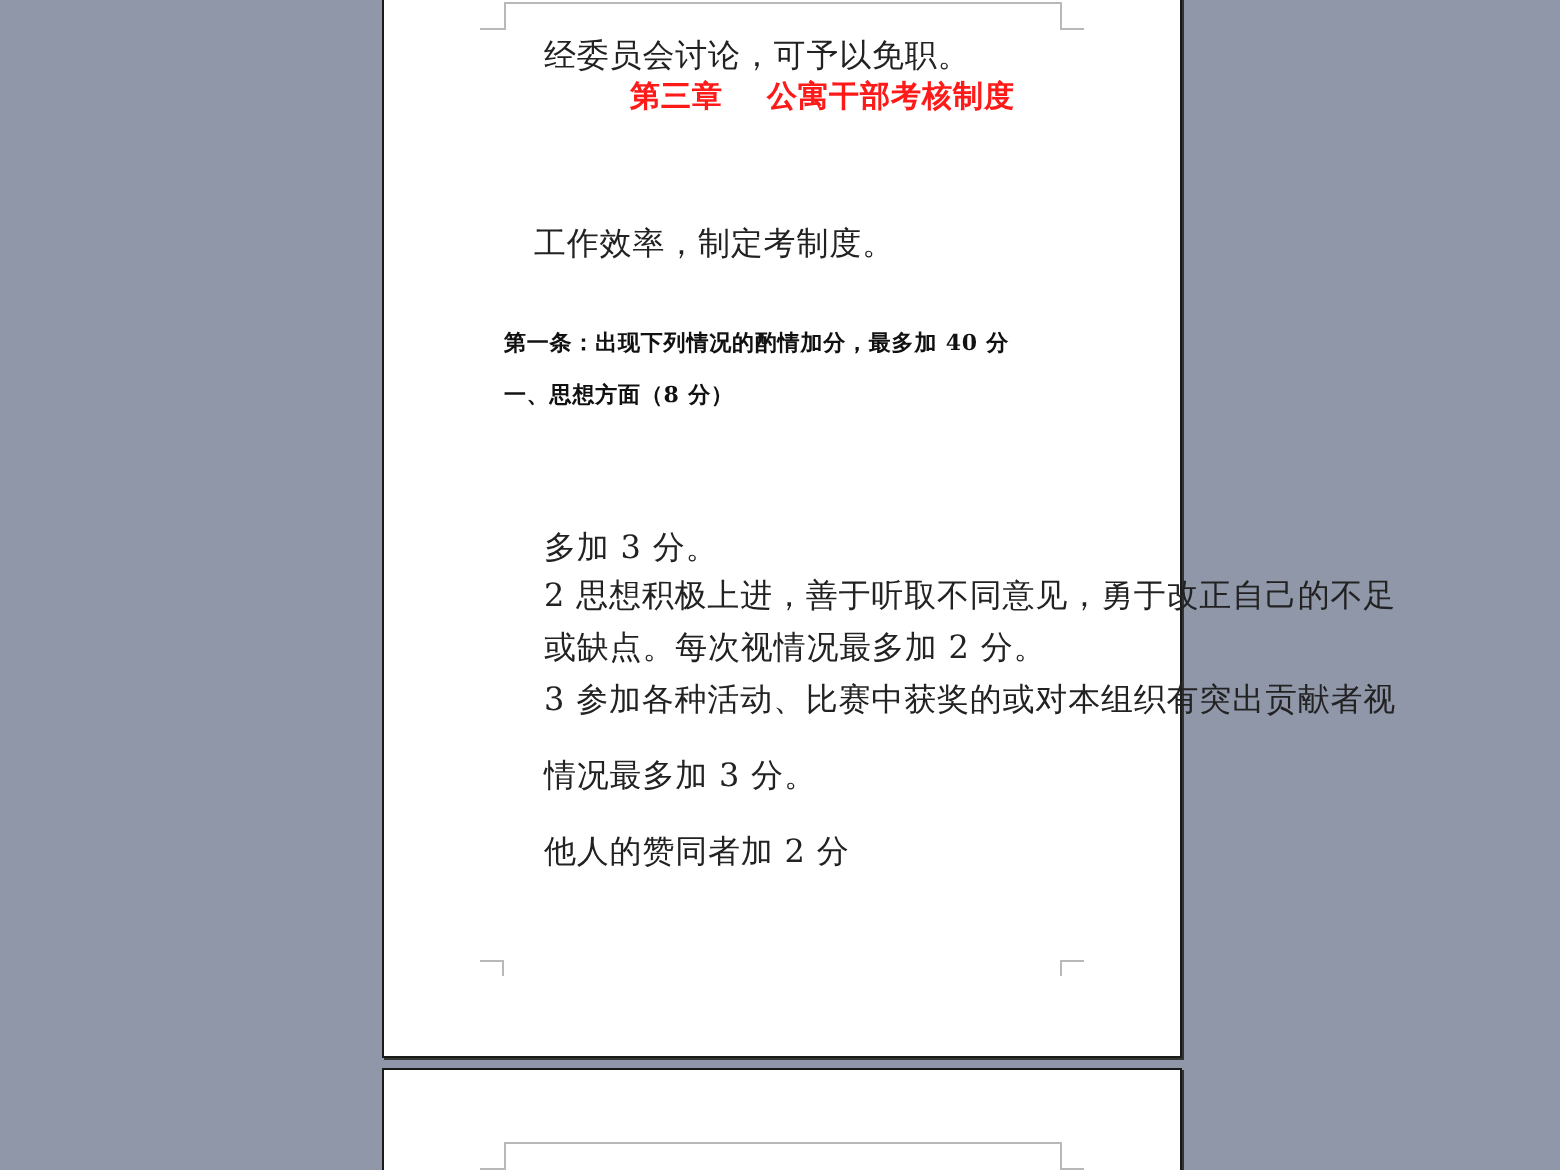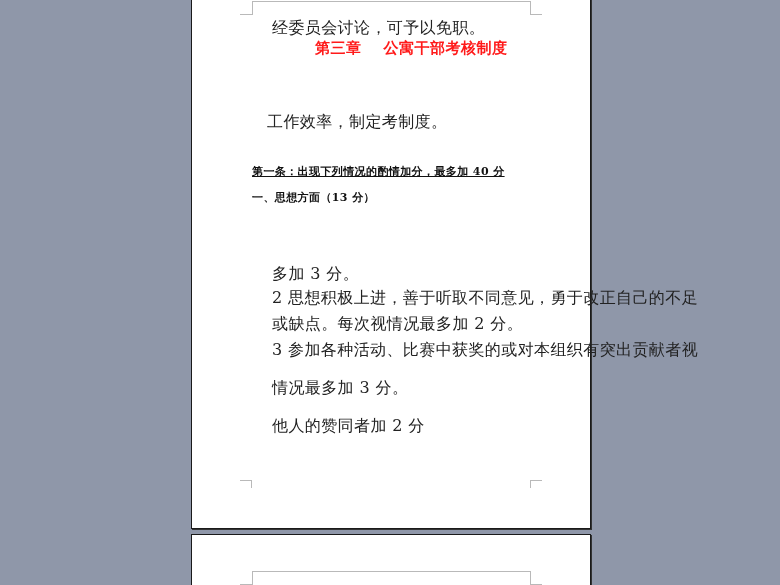--- a/index.html
+++ b/index.html
@@ -71,22 +71,22 @@
   <div class="mark" style="left:338px; top:15px; width:12px; height:0; border-top-width:1px;"></div>
 
   <div class="line" style="left:80px; top:22px;">经委员会讨论，可予以免职。</div>
 
   <div class="line title" style="left:123px; top:42px; color:#ff1a1a;">
     <span>第三章</span><span class="gap"></span><span>公寓干部考核制度</span>
   </div>
 
   <div class="line" style="left:60px; top:116px;margin-left:15px;">工作效率，制定考制度。</div>
 
-  <div class="line bold" style="left:60px; top:166px;text-decoration:underline;">第一条：出现下列情况的酌情加分，最多加 40 分</div>
-  <div class="line bold" style="left:60px; top:192px;">一、思想方面（13 分）</div>
+  <div class="line bold" style="left:60px; top:166px;">第一条：出现下列情况的酌情加分，最多加 40 分</div>
+  <div class="line bold" style="left:60px; top:192px;">一、思想方面（8 分）</div>
 
   <div class="line" style="left:80px; top:268px;">多加 3 分。</div>
 
   <div class="line" style="left:80px; top:292px;text-align:center;">2  思想积极上进，善于听取不同意见，勇于改正自己的不足</div>
   <div class="line" style="left:80px; top:318px;">或缺点。每次视情况最多加 2 分。</div>
 
   <div class="line" style="left:80px; top:344px;">3  参加各种活动、比赛中获奖的或对本组织有突出贡献者视</div>
   <div class="line" style="left:80px; top:370px;margin-top:12px;">情况最多加 3 分。</div>
 
   <div class="line" style="left:80px; top:420px;">他人的赞同者加 2 分</div>

